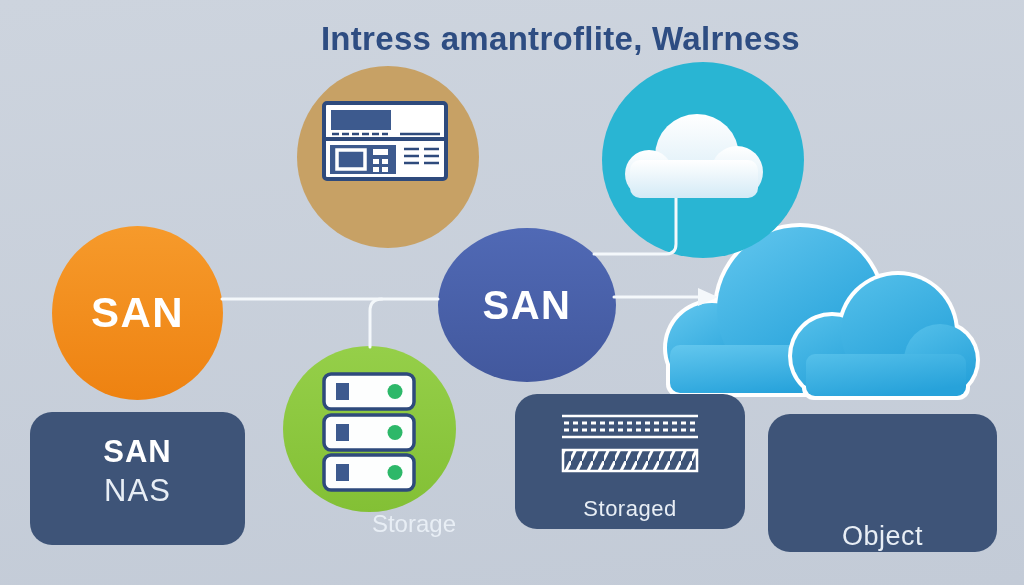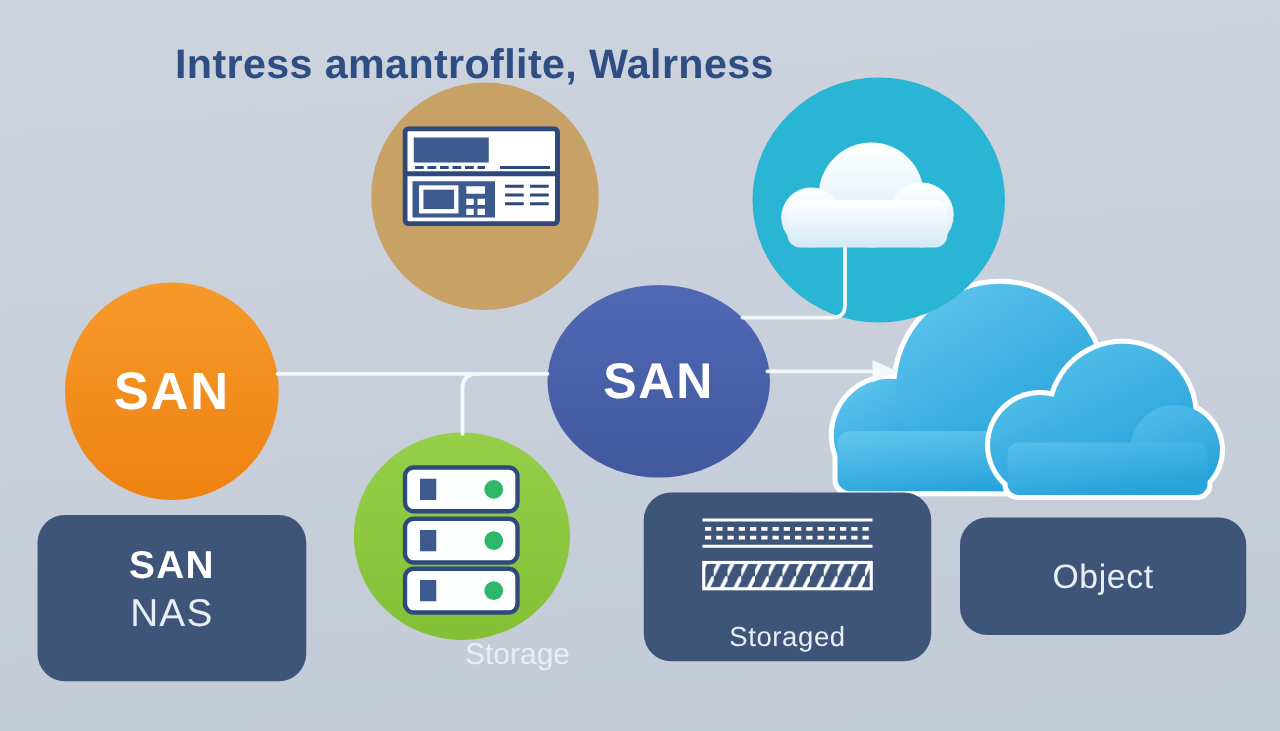--- a/index.html
+++ b/index.html
@@ -3,21 +3,21 @@
 <meta charset="utf-8">
 <style>
   html,body{margin:0;padding:0;background:#9aa3b0;}
   .canvas{
     position:relative;width:1024px;height:585px;overflow:hidden;
     font-family:"Liberation Sans",sans-serif;
     background:linear-gradient(175deg,var(--bg-top,#cdd4de) 0%,var(--bg-bottom,#c3cbd7) 100%);
   }
   .abs{position:absolute;}
   .title{
-    left:140px;top:32px;width:660px;text-align:left;
+    left:140px;top:20px;width:660px;text-align:right;
     font-size:33px;font-weight:700;letter-spacing:.3px;
     color:var(--title-ink,#2e4d82);z-index:4;
   }
   .circle{border-radius:50%;z-index:2;display:flex;align-items:center;justify-content:center;}
   .c-server{left:297px;top:66px;width:182px;height:182px;background:var(--tan,#c7a165);}
   .c-cloud{left:602px;top:62px;width:202px;height:196px;background:var(--teal,#29b5d3);}
   .c-san-orange{left:52px;top:226px;width:171px;height:174px;
     background:linear-gradient(180deg,var(--orange-light,#f69a2b),var(--orange-dark,#ee8211));}
   .c-san-blue{left:438px;top:228px;width:178px;height:154px;
     background:linear-gradient(180deg,var(--blue-light,#5069b5),var(--blue-dark,#42589d));}
@@ -30,21 +30,21 @@
     background:var(--navy,#3e5478);border-radius:22px;z-index:2;
     display:flex;flex-direction:column;align-items:center;color:#fff;
   }
   .box-san-nas{left:30px;top:412px;width:215px;height:133px;justify-content:center;}
   .box-san-nas .inner{transform:translateY(-7px);text-align:center;}
   .box-line1{font-size:31px;font-weight:700;letter-spacing:1px;}
   .box-line2{font-size:31px;font-weight:400;margin-top:3px;color:var(--label-white,#e8eef5);letter-spacing:1px;}
   .box-storaged{left:515px;top:394px;width:230px;height:135px;}
   .box-storaged .icon-wrap{margin-top:19px;}
   .box-storaged .box-label{margin-top:17px;}
-  .box-object{left:768px;top:414px;width:229px;height:94px;justify-content:center;}
+  .box-object{left:768px;top:414px;width:229px;height:138px;justify-content:flex-end;}
   .box-label{font-size:22px;font-weight:400;color:var(--label-white,#e8eef5);letter-spacing:.5px;}
   .object-label{font-size:27px;}
   .storage-caption{
     left:283px;top:510px;width:173px;text-align:right;z-index:3;
     font-size:24px;color:var(--label-white,#e8eef5);
   }
   .layer{left:0;top:0;width:1024px;height:585px;pointer-events:none;}
   .z2{z-index:2}.z3{z-index:3}.z5{z-index:5}.z6{z-index:6}
 </style>
 </head>

